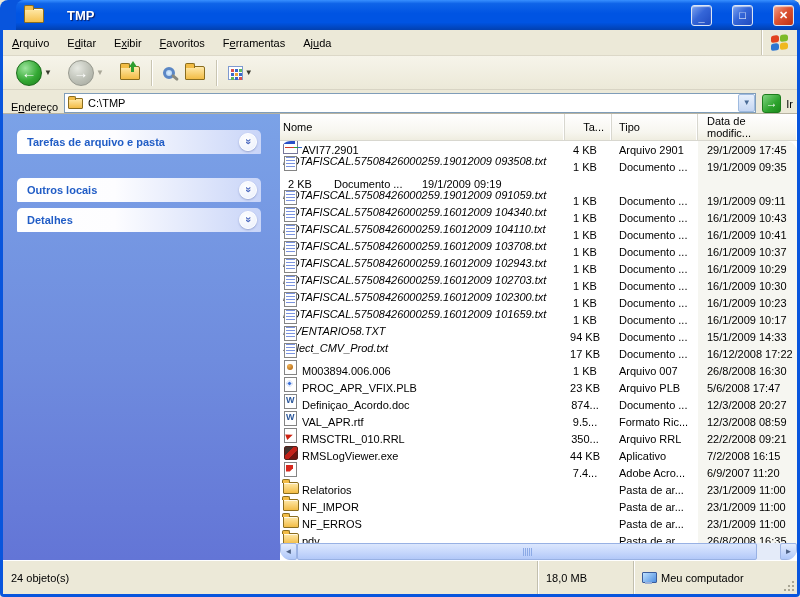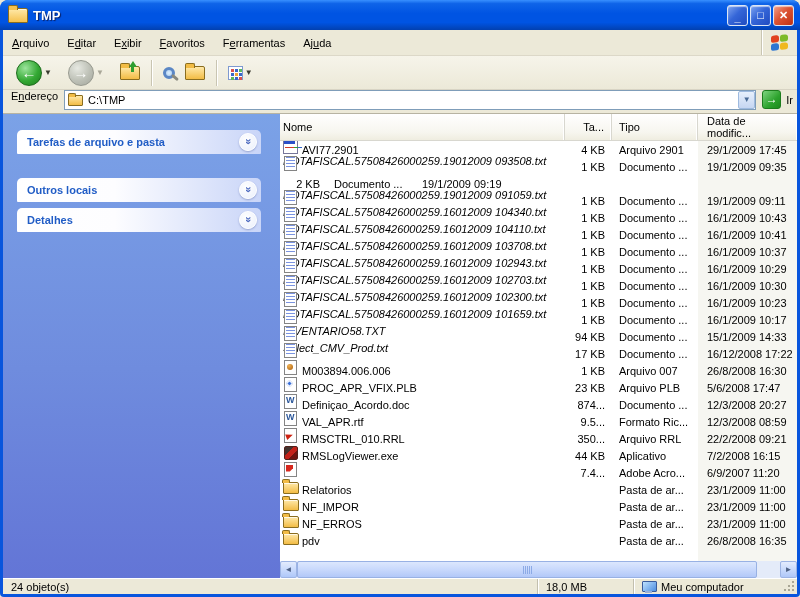--- a/index.html
+++ b/index.html
@@ -1,22 +1,22 @@
 <!DOCTYPE html>
 <html><head>
 <meta charset="utf-8">
 <style>
   * { margin:0; padding:0; box-sizing:border-box; }
   html,body { width:800px; height:597px; overflow:hidden; font-family:"Liberation Sans", sans-serif; background:#ECE9D8; }
   #window { position:absolute; inset:0; border-radius:8px 8px 4px 4px; overflow:hidden; background:#0855DD; }
 
   
-  #titlebar { position:absolute; left:0; top:0; right:0; height:30px;
+  #titlebar { position:absolute; left:16px; top:0; right:0; height:30px;
     background:linear-gradient(180deg,#3890FF 0%,#0F64E8 12%,#0054E3 45%,#0054E3 75%,#0240B0 100%);
-    border-radius:8px 8px 0 0; display:flex; align-items:center; padding:0 6px 0 8px; }
+    border-radius:8px 8px 0 0; display:flex; align-items:center; padding:0 6px 0 8px;gap:18px; }
   .tfolder { width:20px; height:15px; position:relative; margin-right:5px; background:linear-gradient(180deg,#FFE9A9,#F5C14E); border:1px solid #8A6D1F; border-radius:1px 2px 1px 1px; box-shadow:inset 0 1px 0 rgba(255,255,255,.7); }
   .tfolder::before { content:""; position:absolute; top:-4px; left:-1px; width:8px; height:4px; background:#F5C14E; border:1px solid #8A6D1F; border-bottom:none; border-radius:2px 2px 0 0; }
   #title-text { color:#fff; font-weight:bold; font-size:13px; text-shadow:1px 1px 1px #0a1e63; flex:1; }
   .winbtn { width:21px; height:21px; margin-left:2px; border-radius:3px; border:1px solid #dce6f5;
     background:linear-gradient(135deg,#7EA4F0 0%,#3566D8 45%,#1F4BC0 100%);
     color:#fff; font-size:11px; line-height:19px; text-align:center; font-weight:bold;
     box-shadow:inset 0 1px 1px rgba(255,255,255,.6); }
   .winbtn.close { background:linear-gradient(135deg,#F1A08A 0%,#DD5434 45%,#BE3011 100%); }
   .winbtn.min span { display:block; margin-top:6px; line-height:10px; }
 
@@ -45,21 +45,21 @@
   .up-arrow { position:absolute; right:2px; top:-6px; width:0; height:0; border-left:4px solid transparent; border-right:4px solid transparent; border-bottom:6px solid #2F9E2F; }
   .up-arrow::after { content:""; position:absolute; left:-1.5px; top:6px; width:3px; height:5px; background:#2F9E2F; }
   .tb-btn { display:flex; align-items:center; padding:0 5px; height:30px; }
   .lens { width:12px; height:12px; border:3px solid #5B87C5; border-radius:50%; position:relative; background:radial-gradient(circle,#DFF0FF,#AACCEE); }
   .lens::after { content:""; position:absolute; width:8px; height:3px; background:#8A8A7E; right:-7px; bottom:-3px; transform:rotate(40deg); border-radius:2px; }
   .views-grid { width:15px; height:14px; background:#fff; border:1px solid #7E99D0; position:relative; }
   .views-grid::before { content:""; position:absolute; left:2px; top:2px; width:3px; height:3px; background:#D9534F;
     box-shadow:4px 0 0 #3C68C8, 8px 0 0 #5CB85C, 0 4px 0 #3C68C8, 4px 4px 0 #F0A636, 8px 4px 0 #3C68C8, 0 8px 0 #5CB85C, 4px 8px 0 #3C68C8, 8px 8px 0 #D9534F; }
 
   
-  #addressbar { height:24px; display:flex; align-items:flex-start; background:#ECE9D8; border-bottom:1px solid #B7B3A2; padding:0 4px 12px 8px; font-size:11px; }
+  #addressbar { height:24px; display:flex; align-items:flex-end; background:#ECE9D8; border-bottom:1px solid #B7B3A2; padding:0 4px 0 8px; font-size:11px; }
   #addr-label { color:#000; margin-right:6px; }
   #addr-combo { flex:1; height:20px; background:#fff; border:1px solid #7F9DB9; display:flex; align-items:center; padding-left:3px; }
   .addr-folder { width:15px; height:11px; position:relative; background:linear-gradient(180deg,#FFE9A9,#F2BC45); border:1px solid #8A6D1F; border-radius:1px; margin-right:5px; flex:none; }
   .addr-folder::before { content:""; position:absolute; top:-3px; left:-1px; width:6px; height:3px; background:#F2BC45; border:1px solid #8A6D1F; border-bottom:none; border-radius:2px 2px 0 0; }
   #addr-text { flex:1; color:#000; }
   #addr-drop { width:17px; height:18px; background:linear-gradient(180deg,#E7F0FC,#C5D6F2); border:1px solid #9EBADF; border-radius:2px; text-align:center; font-size:8px; color:#4A6B96; line-height:16px; }
   #go-btn { display:flex; align-items:center; margin-left:6px; }
   #go-icon { width:19px; height:19px; border-radius:3px; border:1px solid #1C7C1C; background:linear-gradient(135deg,#7FD47F,#2DA32D 60%,#1C8A1C); color:#fff; font-weight:bold; text-align:center; line-height:17px; font-size:12px; }
   #go-label { margin-left:5px; color:#000; }
 
@@ -73,27 +73,27 @@
     display:flex; align-items:center; padding:0 4px 0 10px; }
   .panel-title { color:#215DC6; font-weight:bold; font-size:11px; flex:1; }
   .chev-btn { width:18px; height:18px; border-radius:50%; background:radial-gradient(circle at 40% 35%,#fff,#E9EEFB); border:1px solid #fff; box-shadow:0 1px 2px rgba(40,60,130,.35); display:flex; align-items:center; justify-content:center; }
   .chev { color:#4B69BF; font-weight:bold; font-size:11px; transform:rotate(90deg); line-height:1; margin-top:-1px; }
 
   
   #listpane { flex:1; background:#fff; position:relative; display:flex; flex-direction:column; min-width:0; }
   #list-header { height:27px; display:flex; flex:none; background:linear-gradient(180deg,#FFFFFF,#F7F6EF 70%,#EFEDE0); border-bottom:1px solid #D8D7CF; font-size:11px; color:#000; }
   .hcol { display:flex; align-items:center; padding:0 6px; border-right:1px solid #D8D7CF; box-shadow:inset -1px 0 0 #fff; }
   .hcol.c-name { width:285px; } .hcol.c-size { width:47px; justify-content:flex-end; } .hcol.c-type { width:86px; } .hcol.c-date { flex:1; border-right:none; }
-  #rows-viewport { flex:1; position:relative; overflow:hidden; }
+  #rows-viewport { flex:1; position:relative; overflow:hidden;border-radius:11px; }
   #date-strip { position:absolute; top:0; bottom:0; left:418px; right:0; background:#F6F6F1; }
   #rows { position:relative; }
   .row { height:17px; display:flex; align-items:center; font-size:11px; color:#000; white-space:nowrap; }
   .cell { overflow:hidden; white-space:nowrap; }
   .c-name { width:285px; display:flex; align-items:center; padding-left:3px; }
-  .c-size { width:47px; text-align:right; padding-right:7px; }
+  .c-size { width:47px; text-align:center; padding-right:7px; }
   .c-type { width:86px; padding-left:7px; }
   .c-date { flex:1; padding-left:9px; }
 
   
   .ficon { width:15px; height:24px; display:inline-block; margin-right:4px; position:relative; flex:none; }
   .ficon.txt::before { content:""; position:absolute; left:1px; top:1px; width:11px; height:13px; background:#fff; border:1px solid #848484; }
   .ficon.txt::after { content:""; position:absolute; left:3px; top:2px; width:9px; height:10px;
     background:repeating-linear-gradient(#5A79D8 0 1px, transparent 1px 3px); opacity:.8; }
   .ficon.avi::before { content:""; position:absolute; left:0; top:2px; width:13px; height:12px; background:#fff; border:1px solid #76769A; }
   .ficon.avi::after { content:""; position:absolute; left:1px; top:3px; width:11px; height:3px; background:#2B50C8;
@@ -115,21 +115,21 @@
   
   #hscroll { position:absolute; left:0; right:0; bottom:0; height:17px; background:#E4EBF9; display:flex; }
   .sb-btn { width:17px; height:17px; flex:none; background:linear-gradient(180deg,#E3ECFD,#C4D6FB 60%,#AFC7F8); border:1px solid #9DB4E4; border-radius:2px; color:#4D6185; font-size:8px; text-align:center; line-height:15px; }
   #hthumb { width:460px; margin:0; background:linear-gradient(180deg,#DCE7FD,#C6D7FC 55%,#B2C8F8); border:1px solid #98B1E4; border-radius:2px; position:relative; }
   #hthumb::after { content:""; position:absolute; left:50%; top:4px; width:1px; height:8px; background:#8CAAE6;
     box-shadow:2px 0 0 #8CAAE6, 4px 0 0 #8CAAE6, -2px 0 0 #8CAAE6, -4px 0 0 #8CAAE6; }
   #htrack-rest { flex:1; }
   #sb-right { margin-left:auto; }
 
   
-  #statusbar { height:16px; flex:none; background:#ECE9D8; border-top:1px solid #fff; box-shadow:0 -1px 0 #B7B3A2; display:flex; align-items:stretch; font-size:11px; color:#000;justify-content:flex-end; }
+  #statusbar { height:34px; flex:none; background:#ECE9D8; border-top:1px solid #fff; box-shadow:0 -1px 0 #B7B3A2; display:flex; align-items:stretch; font-size:11px; color:#000;justify-content:flex-end; }
   .sb-panel { display:flex; align-items:center; padding:0 8px; position:relative; }
   .sb-panel + .sb-panel { border-left:1px solid #C2BFAE; box-shadow:inset 1px 0 0 #fff; }
   #sb-objects { width:534px; }
   #sb-size { width:96px; }
   #sb-location { flex:1; }
   .pc-icon { width:14px; height:12px; position:relative; margin-right:5px; }
   .pc-icon::before { content:""; position:absolute; left:0; top:0; width:13px; height:9px; border:1px solid #3A5C9C; border-radius:1px; background:linear-gradient(135deg,#BFE2FF,#4E8EE0); }
   .pc-icon::after { content:""; position:absolute; left:3px; bottom:0; width:7px; height:2px; background:#9AB0D8; }
   #resize-grip { position:absolute; right:2px; bottom:2px; width:12px; height:12px;
     background:radial-gradient(circle 1.5px at 10px 10px,#A9A694 99%,transparent), radial-gradient(circle 1.5px at 10px 6px,#A9A694 99%,transparent),

